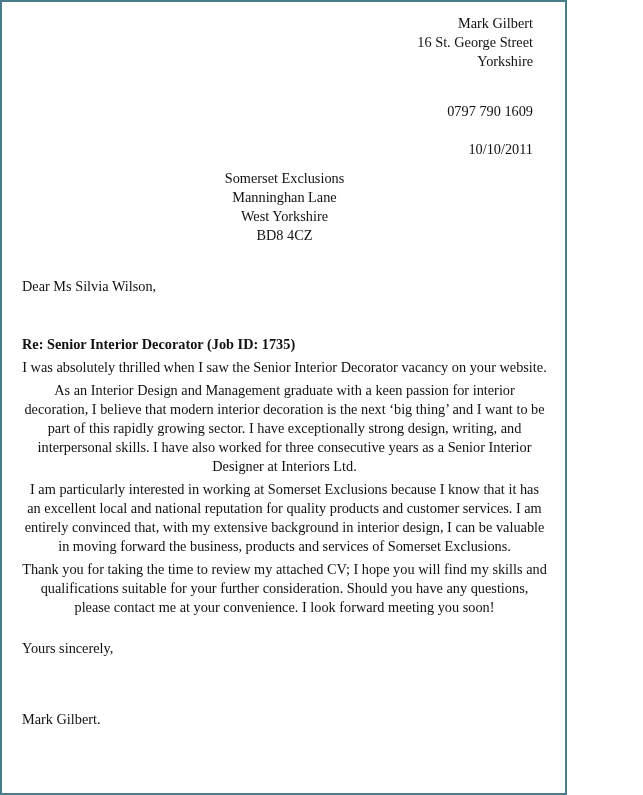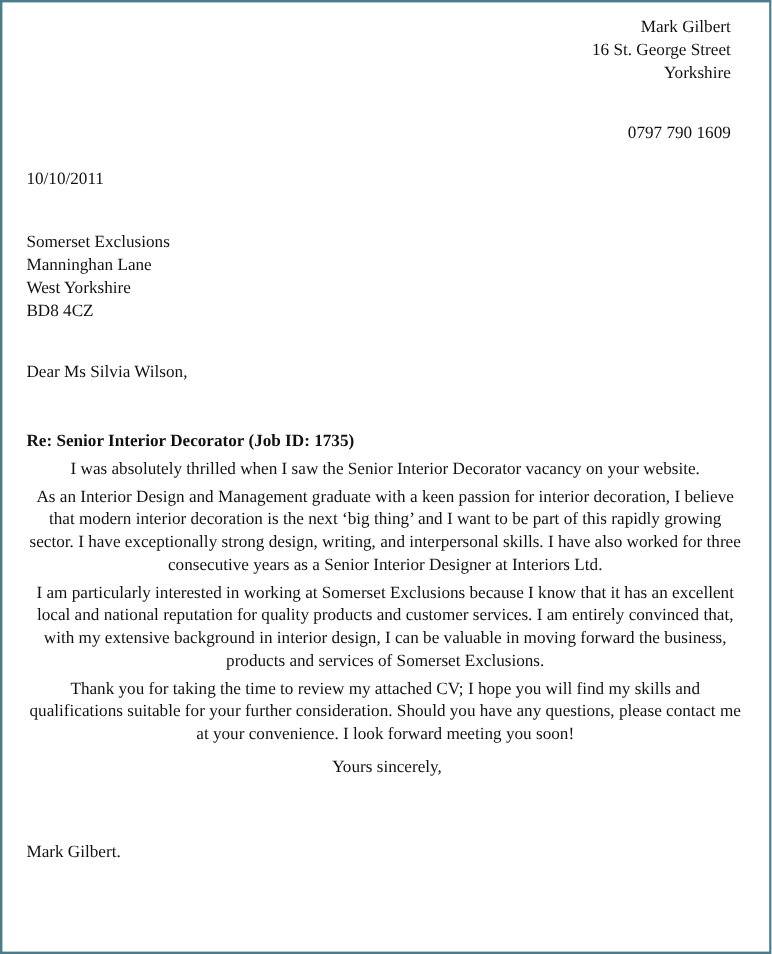--- a/index.html
+++ b/index.html
@@ -5,21 +5,21 @@
   html, body {
     margin: 0;
     padding: 0;
     background: #ffffff;
   }
   body {
     font-family: "Liberation Serif", "DejaVu Serif", serif;
   }
   #letter-page {
     position: relative;
-    width: 643px;
+    width: 567px;
     height: 795px;
     box-sizing: border-box;
     background: #ffffff;
     border: 2px solid #4a7d8c;
     overflow: hidden;
   }
   .sheet {
     box-sizing: border-box;
     width: 100%;
     height: 100%;
@@ -34,45 +34,45 @@
   }
   .sender-block .line {
     white-space: pre;
   }
   .contact-block {
     text-align: right;
     padding-right: 14px;
     margin-top: 31px;
   }
   .date-block {
-    text-align: left;
+    text-align: right;
     padding-right: 14px;
     margin-top: 19px;
   }
   .recipient-block {
-    margin-top: 34px;
+    margin-top: 10px;
+    text-align: center;
   }
   .recipient-block .line {
     white-space: pre;
   }
   .salutation {
     margin-top: 32px;
   }
   .subject-line {
     margin-top: 39px;
     font-weight: bold;
   }
   .body-par {
     margin-top: 4px;
     text-align: center;
     max-width: 598px;
   }
   .closing {
-    margin-top: 8px;
-    text-align: center;
+    margin-top: 22px;
   }
   .signature {
     margin-top: 52px;
   }
   .txt {
     display: block;
   }
 </style>
 </head>
 <body>

